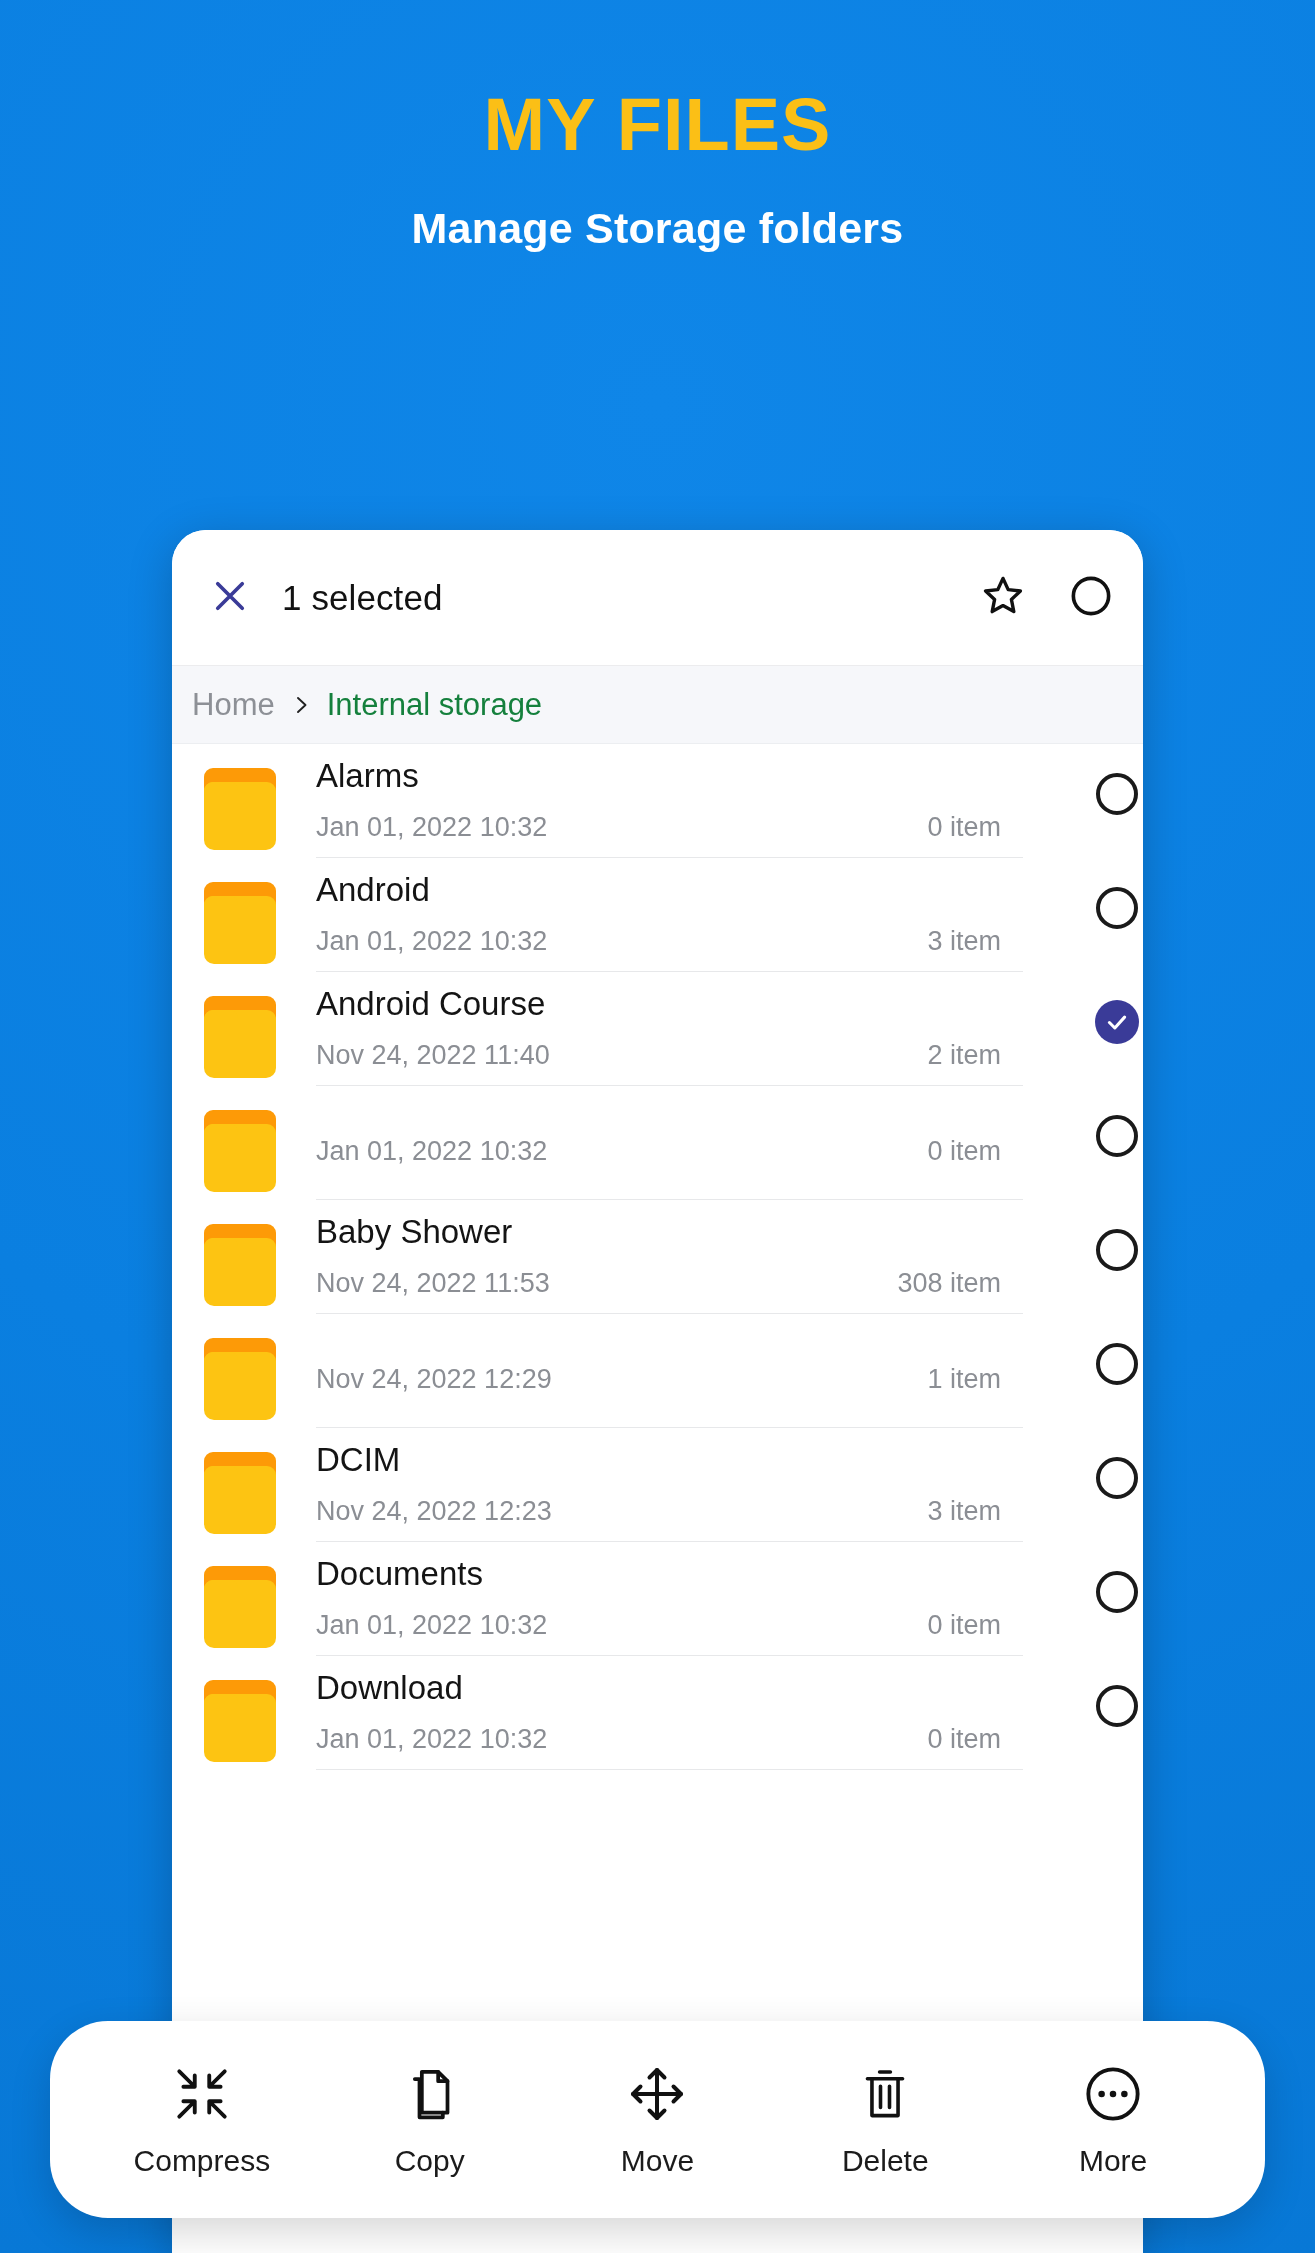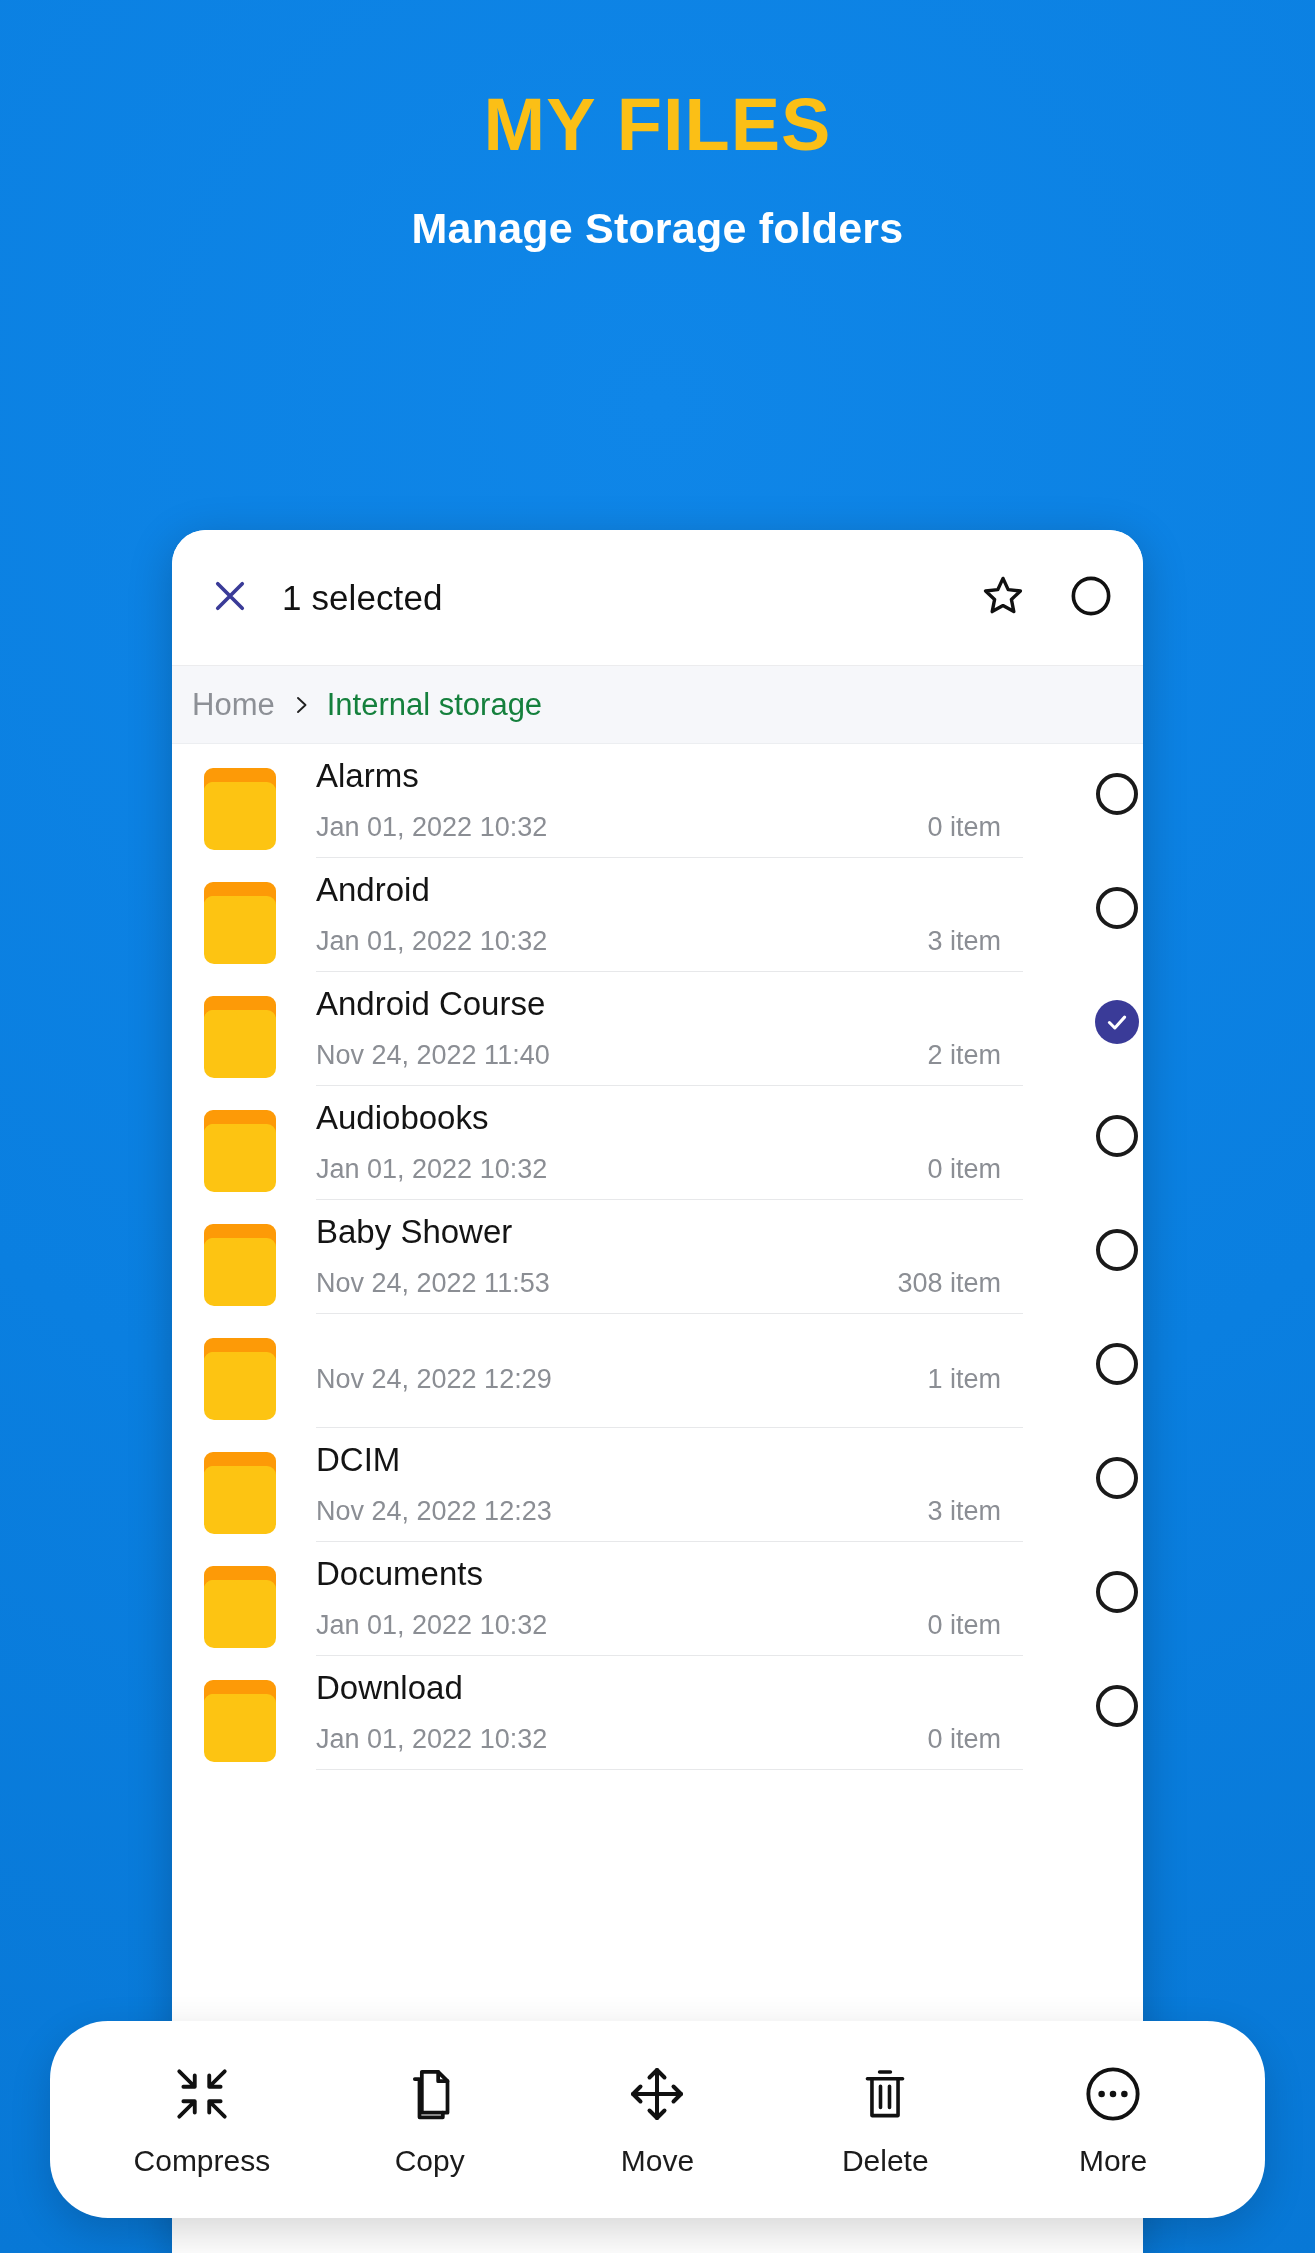--- a/index.html
+++ b/index.html
@@ -334,21 +334,20 @@
           </div>
         </div>
       </div>
       <div class="row">
         <div class="row-folder">
           <div class="folder-tab"></div>
           <div class="folder-body"></div>
           <div class="folder-notch"></div>
         </div>
         <div class="row-main">
-          <div class="row-name">Audiobooks</div>
           <div class="row-meta">
             <span class="row-date">Jan 01, 2022 10:32</span>
             <span class="row-count">0 item</span>
           </div>
         </div>
         <div class="row-check-holder">
           <div class="row-check">
             <span class="circle-empty"></span>
           </div>
         </div>

